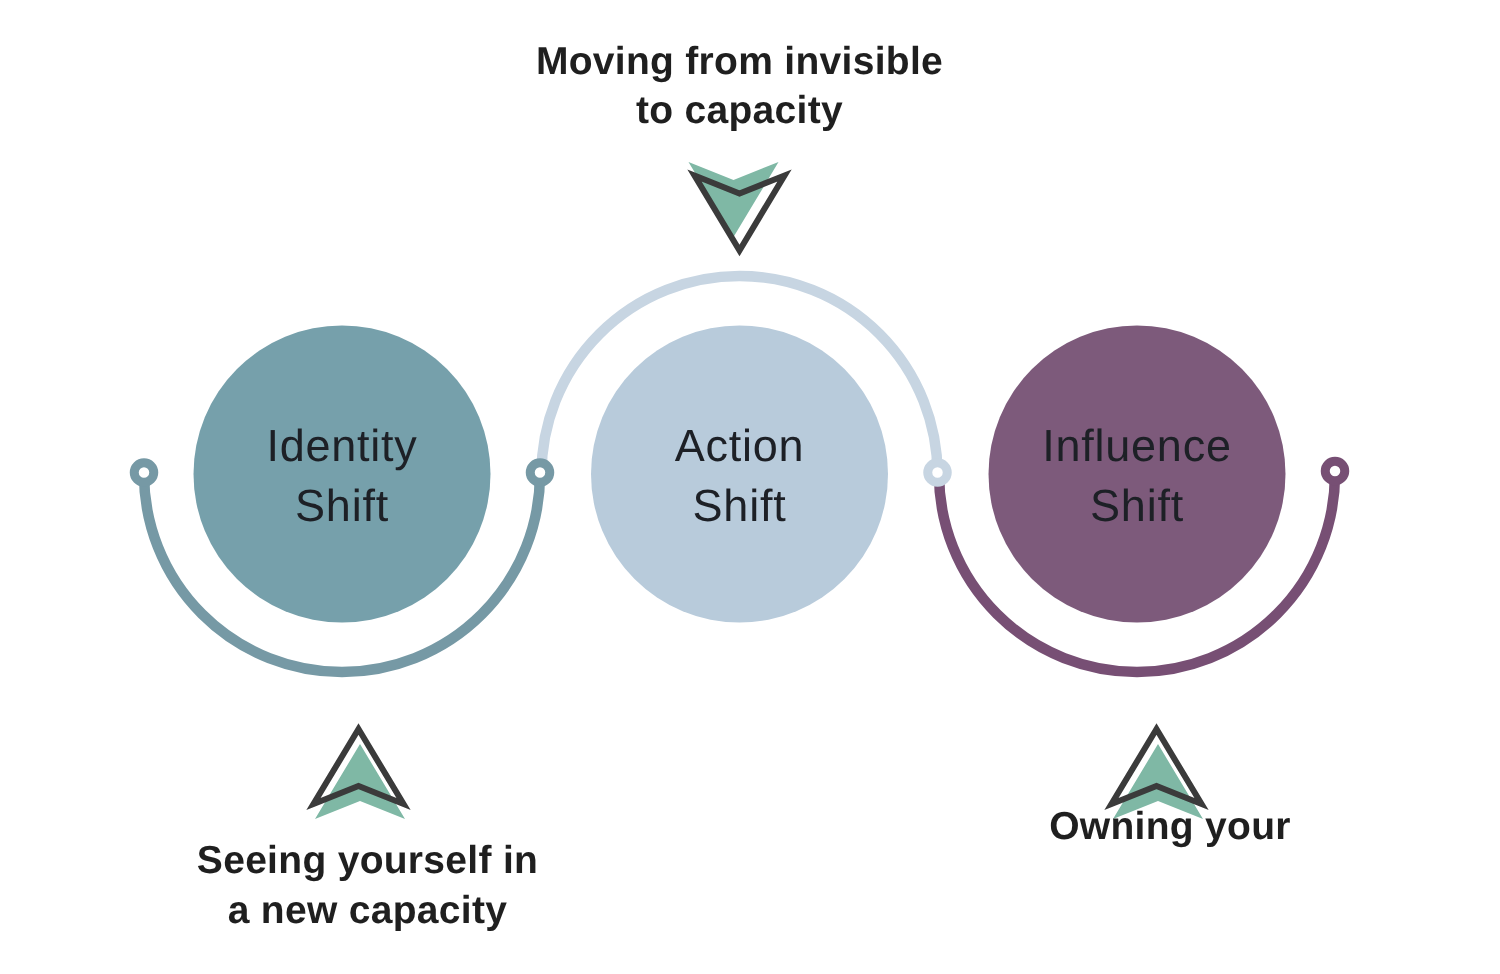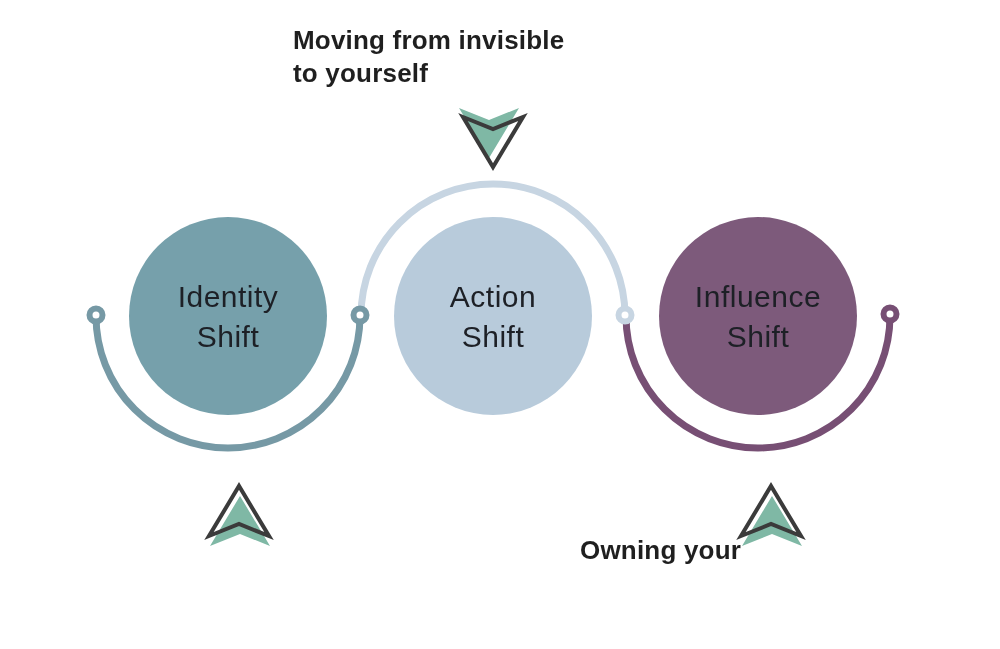--- a/index.html
+++ b/index.html
@@ -15,20 +15,21 @@
     background: #ffffff;
     overflow: hidden;
   }
   .layer-svg {
     position: absolute;
     left: 0;
     top: 0;
   }
   .caption {
     position: absolute;
+    text-align: center;
     font-weight: 700;
     font-size: 26px;
     line-height: 33px;
     color: #1f1f1f;
     letter-spacing: 0.2px;
   }
   .caption span { display: block; }
   .caption-top { left: 293px; top: 24px; width: 400px; }
   .caption-bottom-left { left: 45px; top: 557px; width: 400px; }
   .caption-bottom-right { left: 580px; top: 534px; width: 400px; }
@@ -79,21 +80,25 @@
     </g>
 
     <g>
       <path d="M 741 536 L 771 524 L 801 536 L 771 486 Z" transform="translate(1,10)" fill="#7fb8a5"></path>
       <path d="M 741 536 L 771 524 L 801 536 L 771 486 Z" fill="none" stroke-width="4" stroke-linejoin="miter" stroke="#3b3b3b"></path>
     </g>
   </svg>
 
   <div class="caption caption-top">
     <span>Moving from invisible</span>
-    <span>to yourself</span>
+    <span>to capacity</span>
   </div>
 
+  <div class="caption caption-bottom-left">
+    <span>Seeing yourself in</span>
+    <span>a new capacity</span>
+  </div>
 
   <div class="caption caption-bottom-right">
     <span>Owning your</span>
   </div>
 
 </div>
 
 </body></html>

